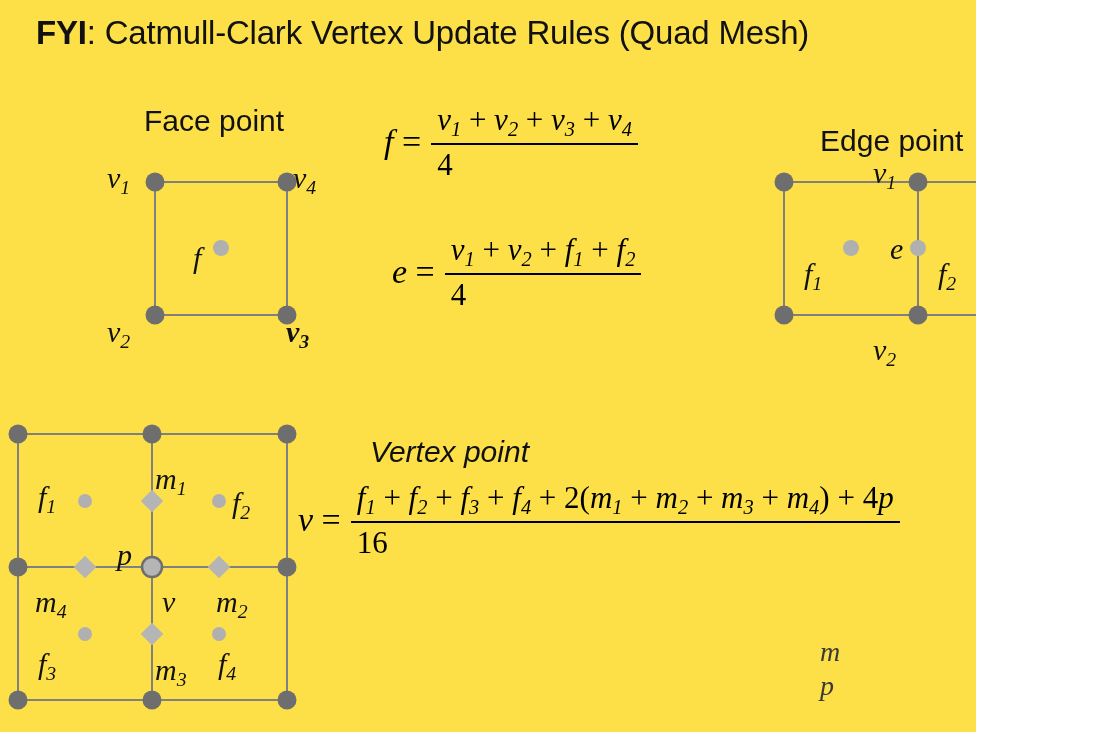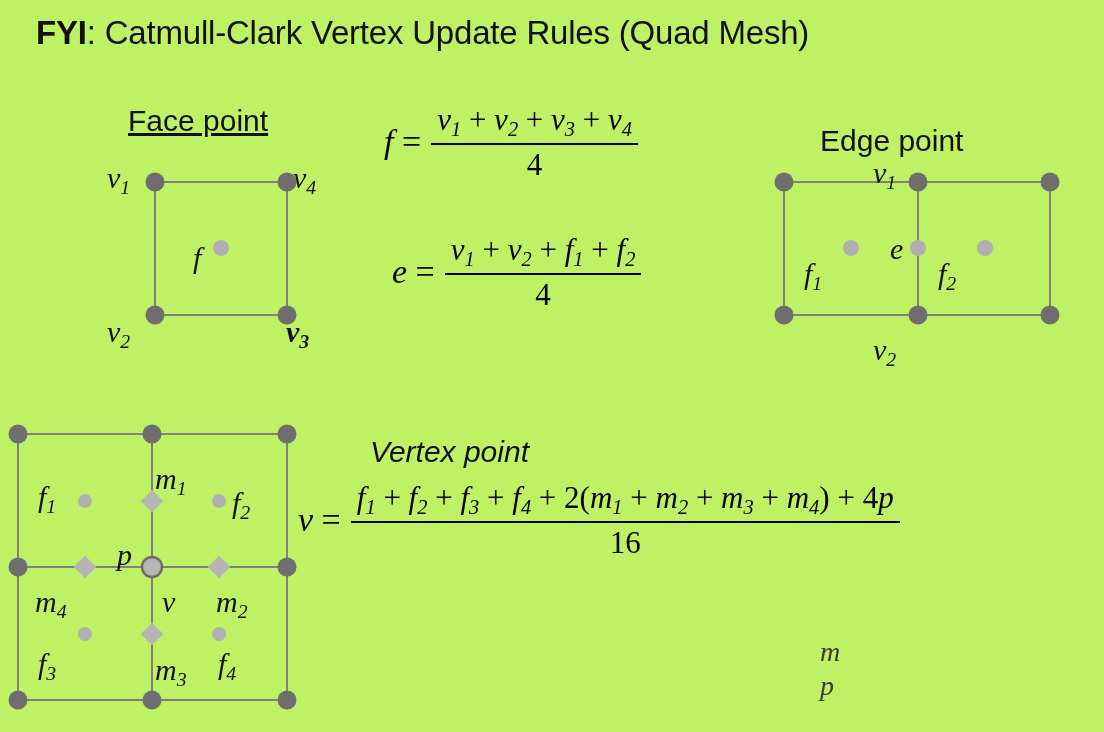--- a/index.html
+++ b/index.html
@@ -2,23 +2,23 @@
 <html><head>
 <meta charset="utf-8">
 <style>
   html, body {
     margin: 0;
     padding: 0;
     background: #ffffff;
   }
   #page {
     position: relative;
-    width: 1104px;
+    width: 976px;
     height: 732px;
-    background: #bef264;
+    background: #fde047;
     overflow: hidden;
     font-family: "Liberation Sans", sans-serif;
     color: #000000;
   }
 
   
   #title {
     position: absolute;
     left: 36px;
     top: 14px;
@@ -65,21 +65,21 @@
     font-style: italic;
     white-space: nowrap;
   }
   .frac .lhs {
     font-size: 34px;
     padding-right: 10px;
   }
   .frac .stack {
     display: inline-flex;
     flex-direction: column;
-    align-items: center;
+    align-items: flex-start;
   }
   .frac .top, .frac .bot {
     font-size: 31px;
     padding: 2px 6px;
     white-space: nowrap;
   }
   .frac .bar {
     height: 2px;
     background: #000;
     width: 100%;
@@ -125,21 +125,21 @@
 </style>
 </head>
 <body>
 
 <div id="page">
 
   <div id="title">
     <span class="strong">FYI</span><span>: Catmull-Clark Vertex Update Rules (Quad Mesh)</span>
   </div>
 
-  <div class="caption" style="left:128px; top:104px;text-decoration:underline;">Face point</div>
+  <div class="caption" style="left:144px; top:104px;">Face point</div>
 
   <svg class="diagram" style="left:140px; top:167px;" width="162" height="163" viewBox="0 0 162 163">
     <g stroke="#808080" stroke-width="2" fill="none">
       <rect x="15" y="15" width="132" height="133"></rect>
     </g>
     <circle cx="15" cy="15" r="9.5" fill="#6e6e6e"></circle>
     <circle cx="147" cy="15" r="9.5" fill="#6e6e6e"></circle>
     <circle cx="15" cy="148" r="9.5" fill="#6e6e6e"></circle>
     <circle cx="147" cy="148" r="9.5" fill="#6e6e6e"></circle>
     <circle cx="81" cy="81" r="8" fill="#b0b0b0"></circle>

